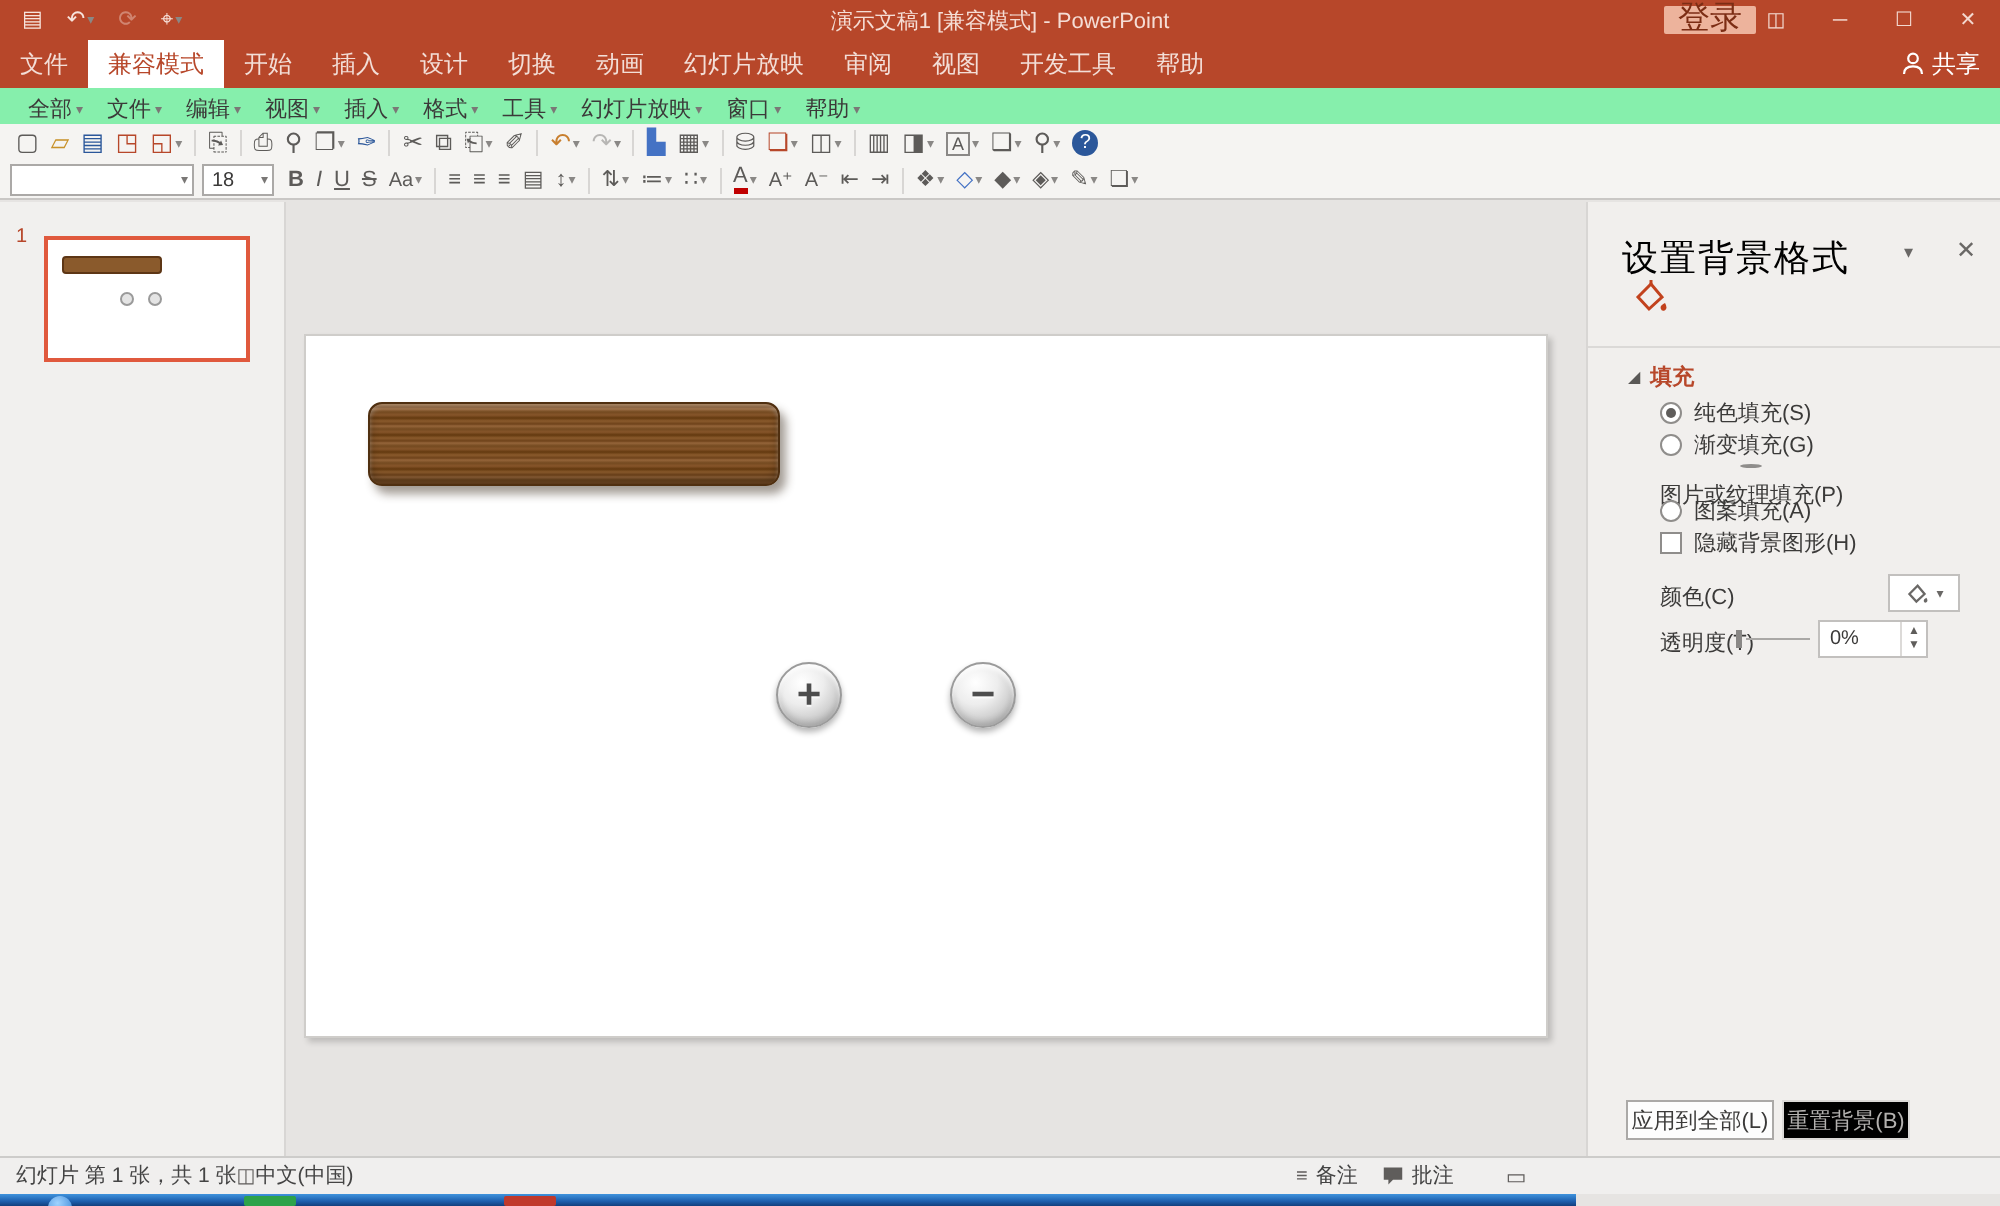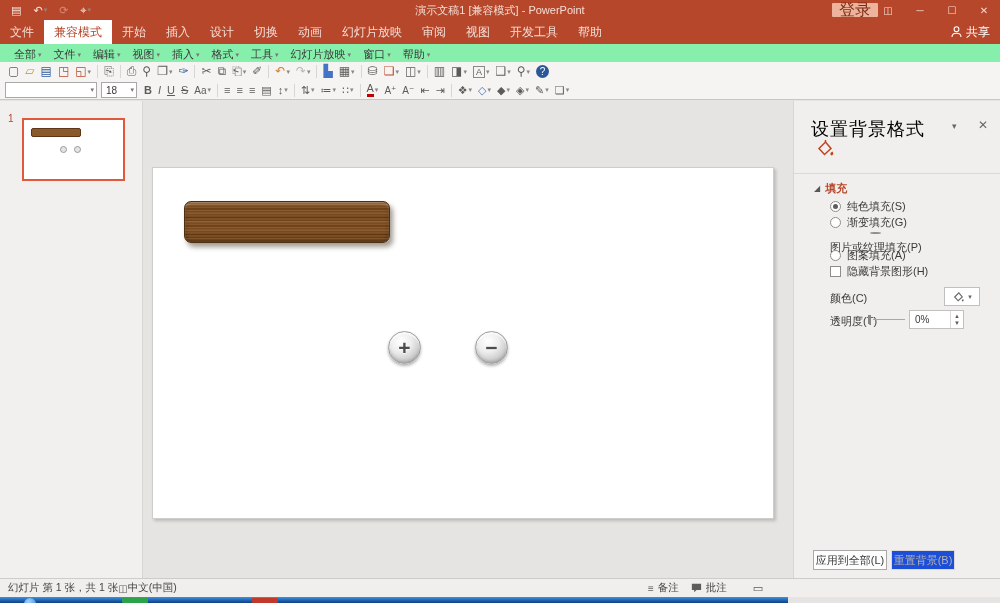--- a/index.html
+++ b/index.html
@@ -82,21 +82,21 @@
   .color-btn .caret { font-size:7px; color:#6a6866; }
   .transp-label { position:absolute; left:36px; top:213px; }
   .slider-handle { position:absolute; left:74px; top:214px; width:3px; height:9px; background:#8a8886; }
   .slider-track { position:absolute; left:79px; top:218px; width:32px; height:1px; background:#aaa8a6; }
   .transp-box { position:absolute; left:115px; top:209px; width:55px; height:19px; background:#fff; border:1px solid #c2c0be; display:flex; align-items:center; }
   .transp-box .val { flex:1; padding-left:5px; font-size:10px; }
   .spinner { width:13px; height:17px; border-left:1px solid #dcdad8; display:flex; flex-direction:column; align-items:center; justify-content:center; }
   .spinner span { font-size:6px; line-height:7px; color:#5f5d5b; }
   .panel-btn { position:absolute; top:449px; height:20px; font-size:11px; display:flex; align-items:center; justify-content:center; }
   .panel-btn.apply { left:19px; width:74px; background:#fdfdfd; border:1px solid #aba9a7; color:#3b3a39; }
-  .panel-btn.reset { left:97px; width:64px; background:#1d4ed8; border:1px solid #dcdad8; color:#b3b1af; }
+  .panel-btn.reset { left:97px; width:64px; background:#000000; border:1px solid #dcdad8; color:#b3b1af; }
 
   
   .statusbar { position:absolute; left:0; top:578px; width:1000px; height:19px; background:#f0efee; border-top:1px solid #cdccca; font-size:10.5px; color:#444; display:flex; align-items:center; }
   .sb-left { margin-left:8px; display:flex; align-items:center; }
   .sb-right { position:absolute; left:648px; display:flex; align-items:center; gap:12px; }
   .sb-item { display:flex; align-items:center; gap:4px; }
   .sb-icon { font-size:10px; color:#5f5d5b; }
   .taskbar { position:absolute; left:0; top:597px; width:788px; height:6px; background:linear-gradient(180deg,#3f93dd 0%,#1d5fae 60%,#123f7d 100%); }
   .tb-orb { position:absolute; left:24px; top:1px; width:12px; height:12px; border-radius:50%; background:radial-gradient(circle at 40% 30%,#9fd3ff,#2b7bd0); }
   .tb-app { position:absolute; top:1px; width:26px; height:5px; border-radius:1px; }

